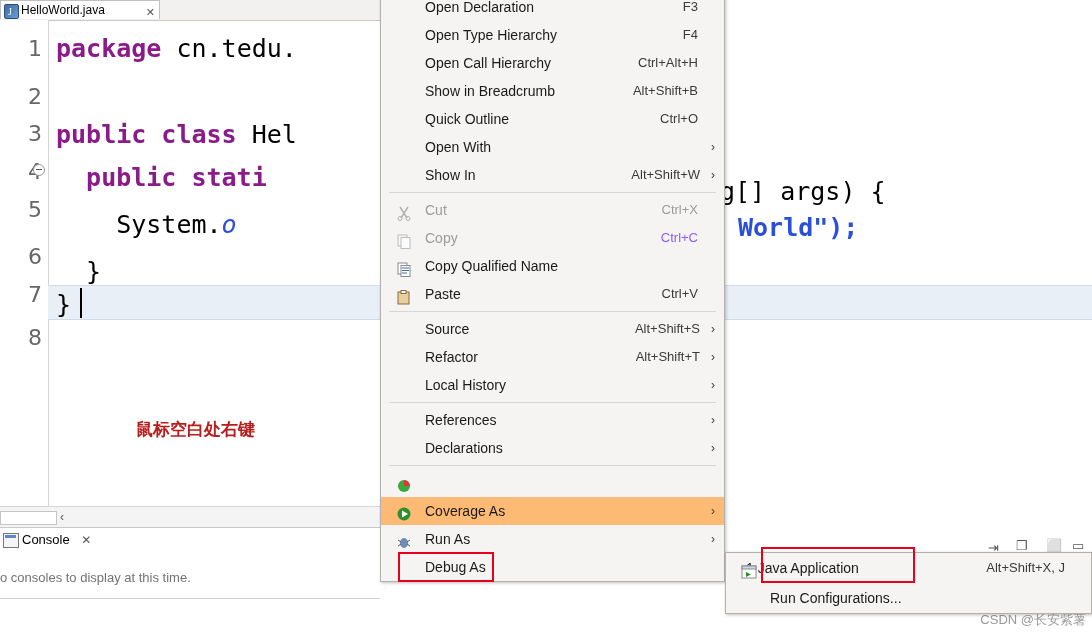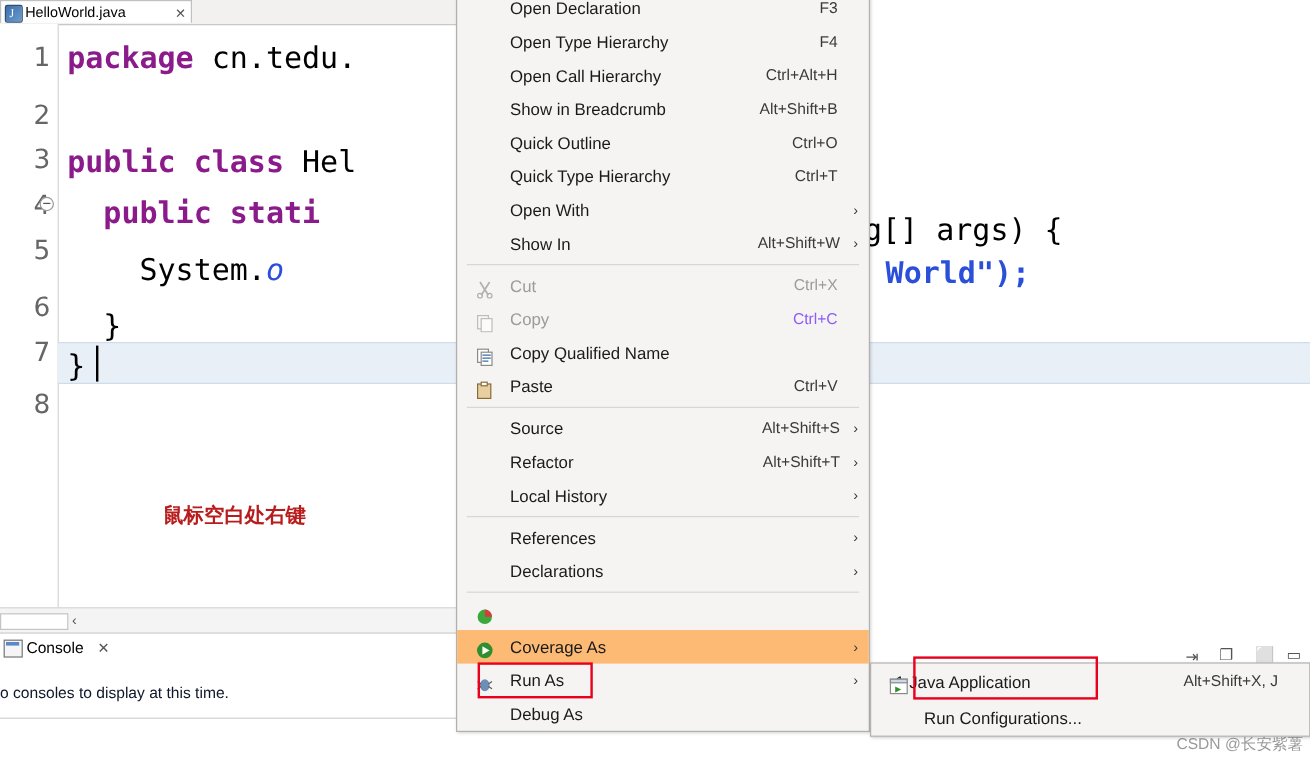--- a/index.html
+++ b/index.html
@@ -38,21 +38,21 @@
   .hscroll{position:absolute;left:0;top:506px;width:380px;height:20px;background:#f4f4f4;border-top:1px solid #d6d6d6;}
   .hscroll .arrow{position:absolute;left:60px;top:3px;font-size:12px;color:#555;}
   .hscroll .thumb{position:absolute;left:0px;top:4px;width:55px;height:12px;background:#ffffff;border:1px solid #c4c4c4;}
 
   
   .consolepane{position:absolute;left:0;top:527px;width:380px;height:105px;background:#ffffff;border-top:1px solid #c8c8c8;}
   .console-tab{position:absolute;left:0;top:0;height:24px;line-height:24px;padding-left:22px;font-size:13px;color:#000;white-space:nowrap;}
   .console-tab .cicon{position:absolute;left:3px;top:5px;width:14px;height:13px;border:1px solid #777;background:#f5f5f5;}
   .console-tab .cicon:after{content:"";position:absolute;left:1px;top:1px;width:11px;height:3px;background:#5b88c9;}
   .console-tab .cx{margin-left:8px;color:#555;font-size:12px;}
-  .console-msg{position:absolute;left:0;top:42px;font-size:13px;color:#0f172a;white-space:nowrap;}
+  .console-msg{position:absolute;left:0;top:42px;font-size:13px;color:#737373;white-space:nowrap;}
   .console-sep{position:absolute;left:0;top:70px;width:380px;height:1px;background:#d0d0d0;}
 
   
   .annot{position:absolute;font-weight:bold;color:#b91c1c;white-space:nowrap;}
 
   
   .rtool{position:absolute;color:#555;font-size:13px;}
 
   
   #ctxmenu{position:absolute;left:380px;top:-8px;width:345px;background:#f5f4f2;
@@ -162,24 +162,20 @@
   </div>
   <div class="mi">
     <span>Show in Breadcrumb</span>
     <span class="acc">Alt+Shift+B</span>
   </div>
   <div class="mi">
     <span>Quick Outline</span>
     <span class="acc">Ctrl+O</span>
   </div>
   <div class="mi">
-    <span>Quick Type Hierarchy</span>
-    <span class="acc">Ctrl+T</span>
-  </div>
-  <div class="mi">
     <span>Open With</span>
     <span class="arw">›</span>
   </div>
   <div class="mi">
     <span>Show In</span>
     <span class="acc" style="right:24px;">Alt+Shift+W</span>
     <span class="arw">›</span>
   </div>
 
   <div class="msep"></div>

